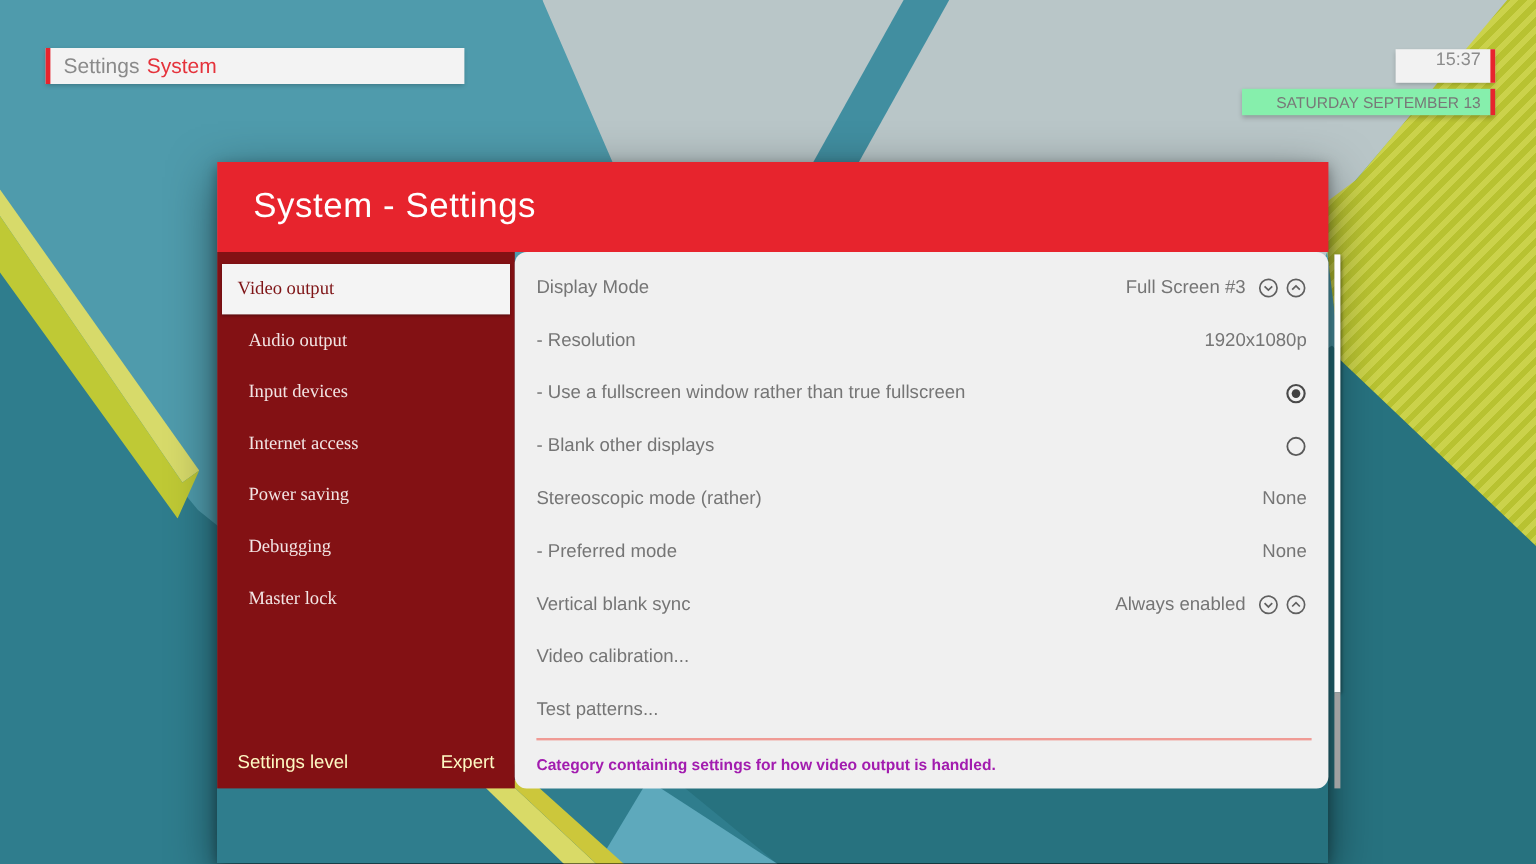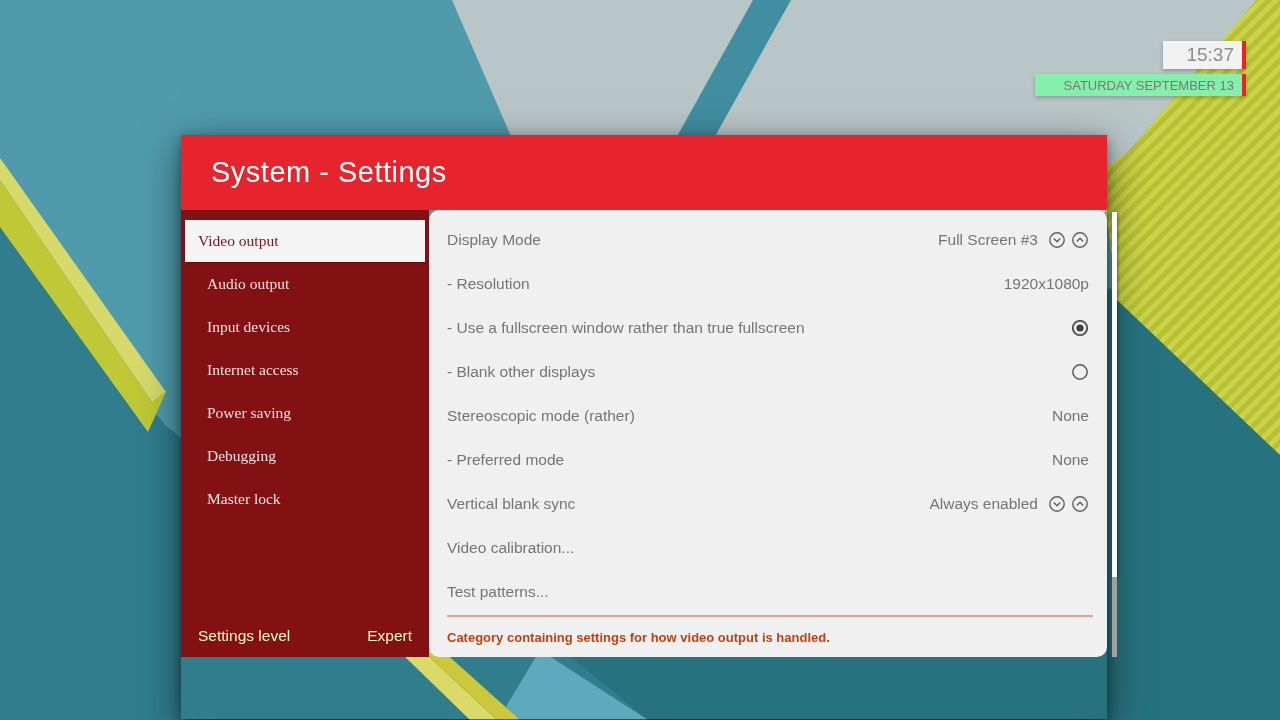--- a/index.html
+++ b/index.html
@@ -28,22 +28,22 @@
   
   .breadcrumb{
     position:absolute;left:38px;top:40px;width:334px;height:30px;background:#F3F3F3;
     border-left:4px solid #E7242D;display:flex;align-items:center;padding-left:11px;
     font-size:17.5px;box-shadow:0 2px 4px rgba(0,0,0,.25);
   }
   .breadcrumb .sec{color:#8A8A8A;}
   .breadcrumb .page{color:#E5323B;margin-left:6px;}
   .clockbar{
     position:absolute;left:1163px;top:41px;width:71px;height:28px;background:#F2F2F2;
-    border-right:4px solid #E7242D;display:flex;align-items:center;justify-content:flex-end;
-    padding-right:8px;font-size:19px;color:#8C8C8C;box-shadow:0 2px 4px rgba(0,0,0,.25);
+    border-right:4px solid #E7242D;display:flex;align-items:flex-start;justify-content:flex-end;
+    padding-right:8px;font-size:15px;color:#8C8C8C;box-shadow:0 2px 4px rgba(0,0,0,.25);
   }
   .datebar{
     position:absolute;left:1035px;top:74px;width:199px;height:22px;background:#86efac;
     border-right:4px solid #E7242D;display:flex;align-items:center;justify-content:flex-end;
     padding-right:8px;font-size:13px;color:#787878;box-shadow:0 2px 4px rgba(0,0,0,.22);
   }
   
   .dialog{
     position:absolute;left:181px;top:135px;width:926px;height:584px;
     box-shadow:0 12px 38px rgba(0,0,0,.5),0 3px 10px rgba(0,0,0,.35);
@@ -65,21 +65,21 @@
   }
   
   .mainpane{flex:1;background:#F0F0F0;position:relative;padding:8px 18px 0 18px;box-sizing:border-box;border-radius:10px;}
   .srow{height:44px;display:flex;align-items:center;}
   .srow .lbl{flex:1;color:#757575;font-size:15.5px;}
   .srow .val{color:#757575;font-size:15.5px;}
   .icons{display:flex;gap:5px;margin-left:10px;align-items:center;}
   .icons svg{display:block;}
   .desc-row{
     position:absolute;left:18px;right:14px;bottom:0;height:40px;border-top:2px solid #F09B95;
-    display:flex;align-items:center;font-size:13px;font-weight:700;color:#c2410c;
+    display:flex;align-items:center;font-size:13px;font-weight:700;color:#a21caf;
   }
   
   .scroll-thumb{position:absolute;left:1112px;top:212px;width:5px;height:365px;background:#FDFDFD;box-shadow:1px 1px 3px rgba(0,0,0,.4);}
   .scroll-track{position:absolute;left:1112px;top:577px;width:5px;height:80px;background:#A0A0A0;}
 </style>
 </head>
 <body>
 
 <div id="screen">
 
@@ -88,20 +88,24 @@
   <div class="shape bg-bottom-right"></div>
   <div class="shape bg-blue-tri"></div>
   <div class="shape bg-byellow-light"></div>
   <div class="shape bg-byellow-dark"></div>
   <div class="shape bg-lime-light"></div>
   <div class="shape bg-lime-dark"></div>
   <div class="shape bg-gray-top"></div>
   <div class="shape bg-teal-stripe"></div>
   <div class="shape bg-yellow-right"></div>
 
+  <div class="breadcrumb">
+    <span class="sec">Settings</span>
+    <span class="page">System</span>
+  </div>
 
   <div class="clockbar">
     <span>15:37</span>
   </div>
   <div class="datebar">
     <span>SATURDAY SEPTEMBER 13</span>
   </div>
 
   <div class="dialog">
     <div class="dlg-header">

